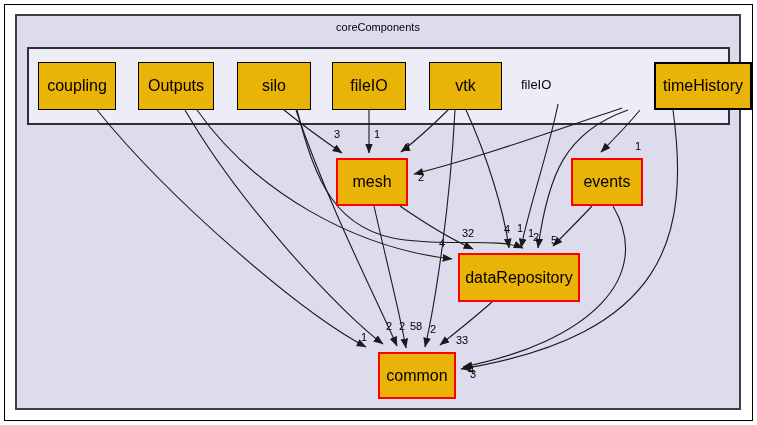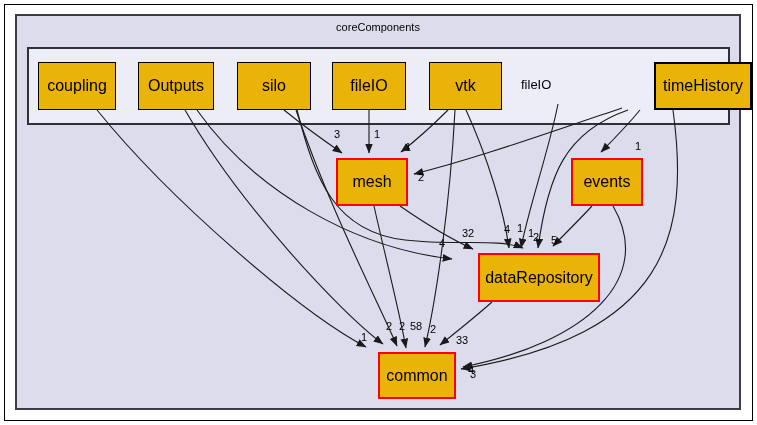--- a/index.html
+++ b/index.html
@@ -32,21 +32,21 @@
   .node.trunc{border:2px solid #ff0000;text-align:right;}
   .node.bold{border:2px solid #000;}
   #n-coupling{left:38px;top:62px;width:78px;height:48px;}
   #n-Outputs{left:138px;top:62px;width:76px;height:48px;}
   #n-silo{left:237px;top:62px;width:74px;height:48px;}
   #n-python{left:332px;top:62px;width:74px;height:48px;}
   #n-vtk{left:429px;top:62px;width:73px;height:48px;}
   #n-timeHistory{left:622px;top:62px;width:98px;height:48px;margin-left:32px;}
   #n-mesh{left:336px;top:158px;width:72px;height:48px;}
   #n-events{left:571px;top:158px;width:72px;height:48px;}
-  #n-dataRepository{left:458px;top:253px;width:122px;height:49px;margin-left:20px;}
+  #n-dataRepository{left:458px;top:253px;width:122px;height:49px;}
   #n-common{left:378px;top:352px;width:78px;height:47px;}
   #edges{position:absolute;left:0;top:0;width:757px;height:425px;z-index:3;pointer-events:none;}
   #edges text{font-family:"Liberation Sans",sans-serif;font-size:11px;fill:#000;}
   #edges path.edge{fill:none;stroke:#1a1a1a;stroke-width:1.1;}
 </style>
 </head>
 <body>
 
 <div id="canvas">
   <div id="frame"></div>

